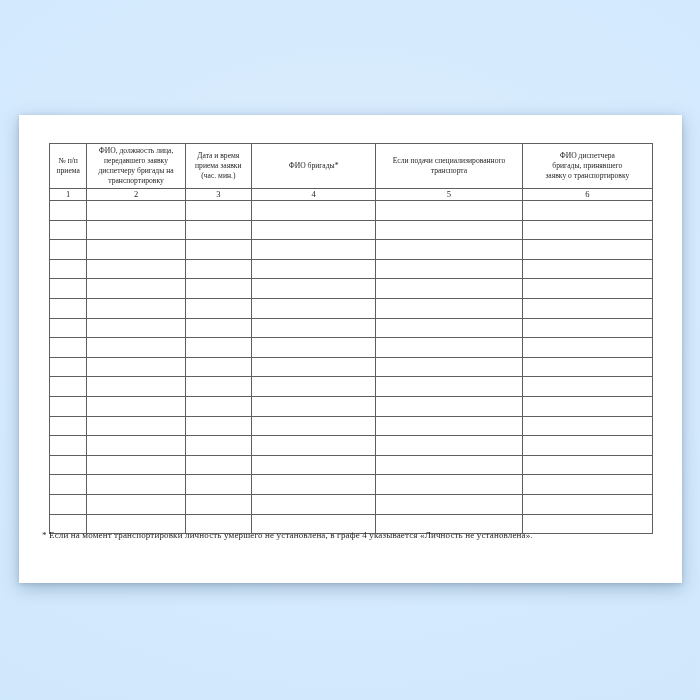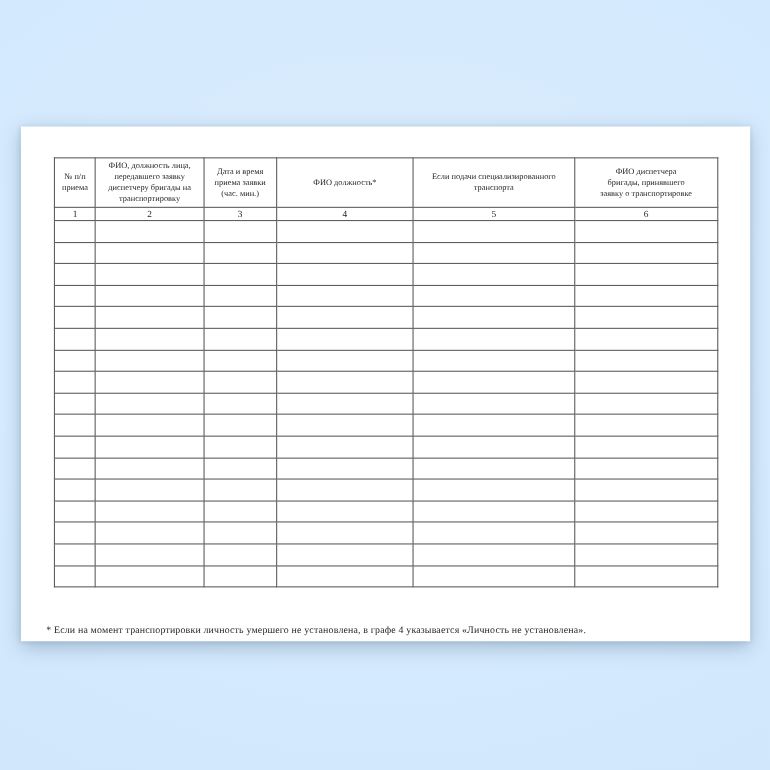--- a/index.html
+++ b/index.html
@@ -63,21 +63,21 @@
     text-align: center;
     vertical-align: middle;
   }
   .log-table tbody td {
     height: 18.6px;
     background: var(--paper, #ffffff);
   }
   .footnote {
     position: absolute;
     left: 23px;
-    top: 452px;
+    top: 415px;
     font-size: 9px;
     line-height: 1.2;
     letter-spacing: 0.15px;
     color: var(--text, #262626);
     white-space: nowrap;
     text-align: center;
   }
 </style>
 </head>
 <body>
@@ -98,26 +98,26 @@
         <tr>
           <th>№ п/п
 приема</th>
           <th>ФИО, должность лица,
 передавшего заявку
 диспетчеру бригады на
 транспортировку</th>
           <th>Дата и время
 приема заявки
 (час. мин.)</th>
-          <th>ФИО должность*</th>
+          <th>ФИО бригады*</th>
           <th>Если подачи специализированного
 транспорта</th>
           <th>ФИО диспетчера
 бригады, принявшего
-заявку о транспортировке</th>
+заявку о транспортировку</th>
         </tr>
         <tr class="num-row">
           <td>1</td>
           <td>2</td>
           <td>3</td>
           <td>4</td>
           <td>5</td>
           <td>6</td>
         </tr>
       </thead>

